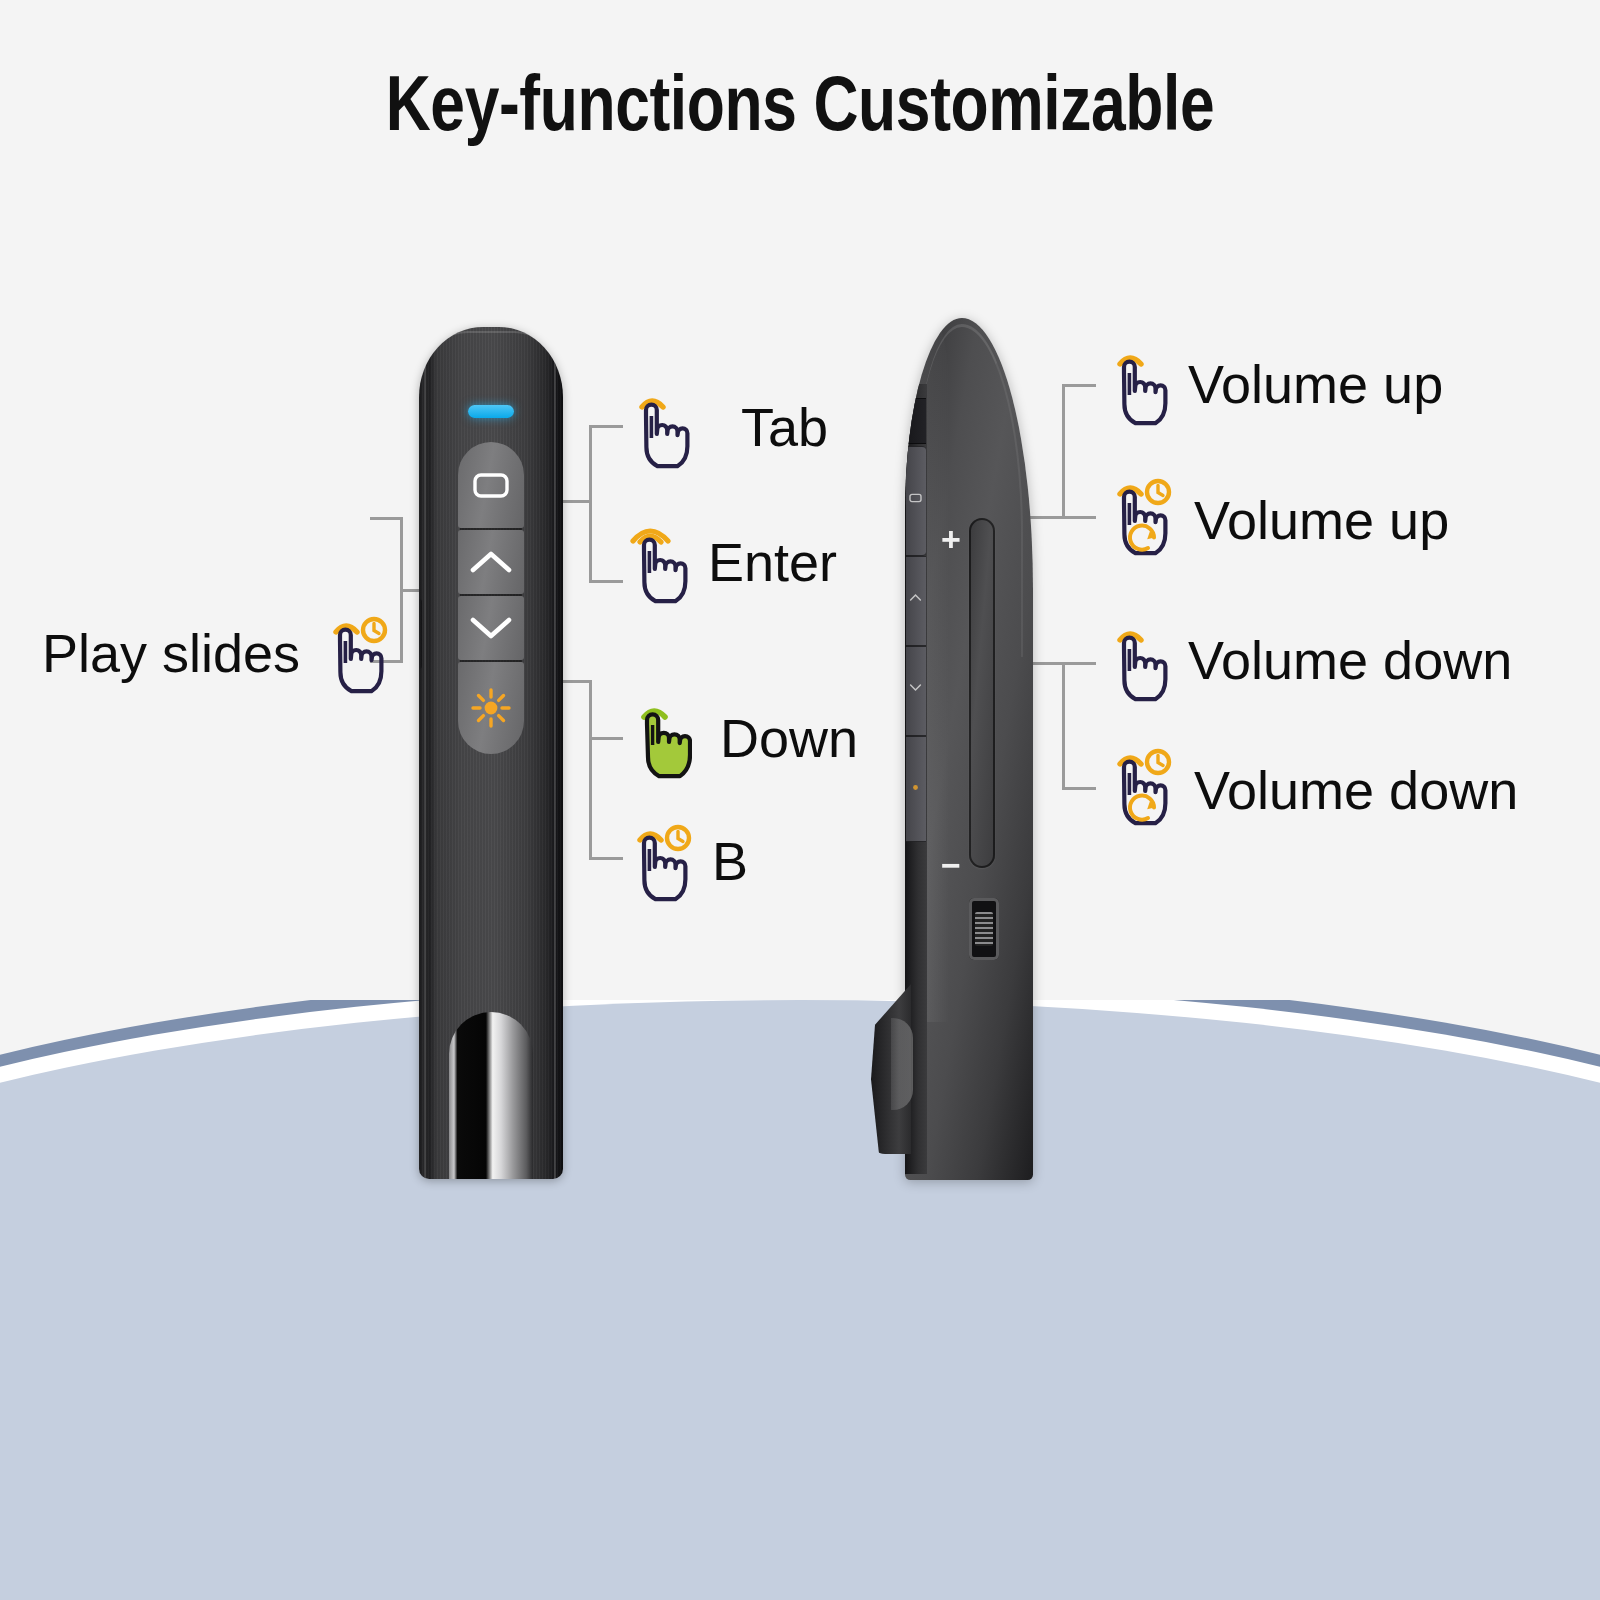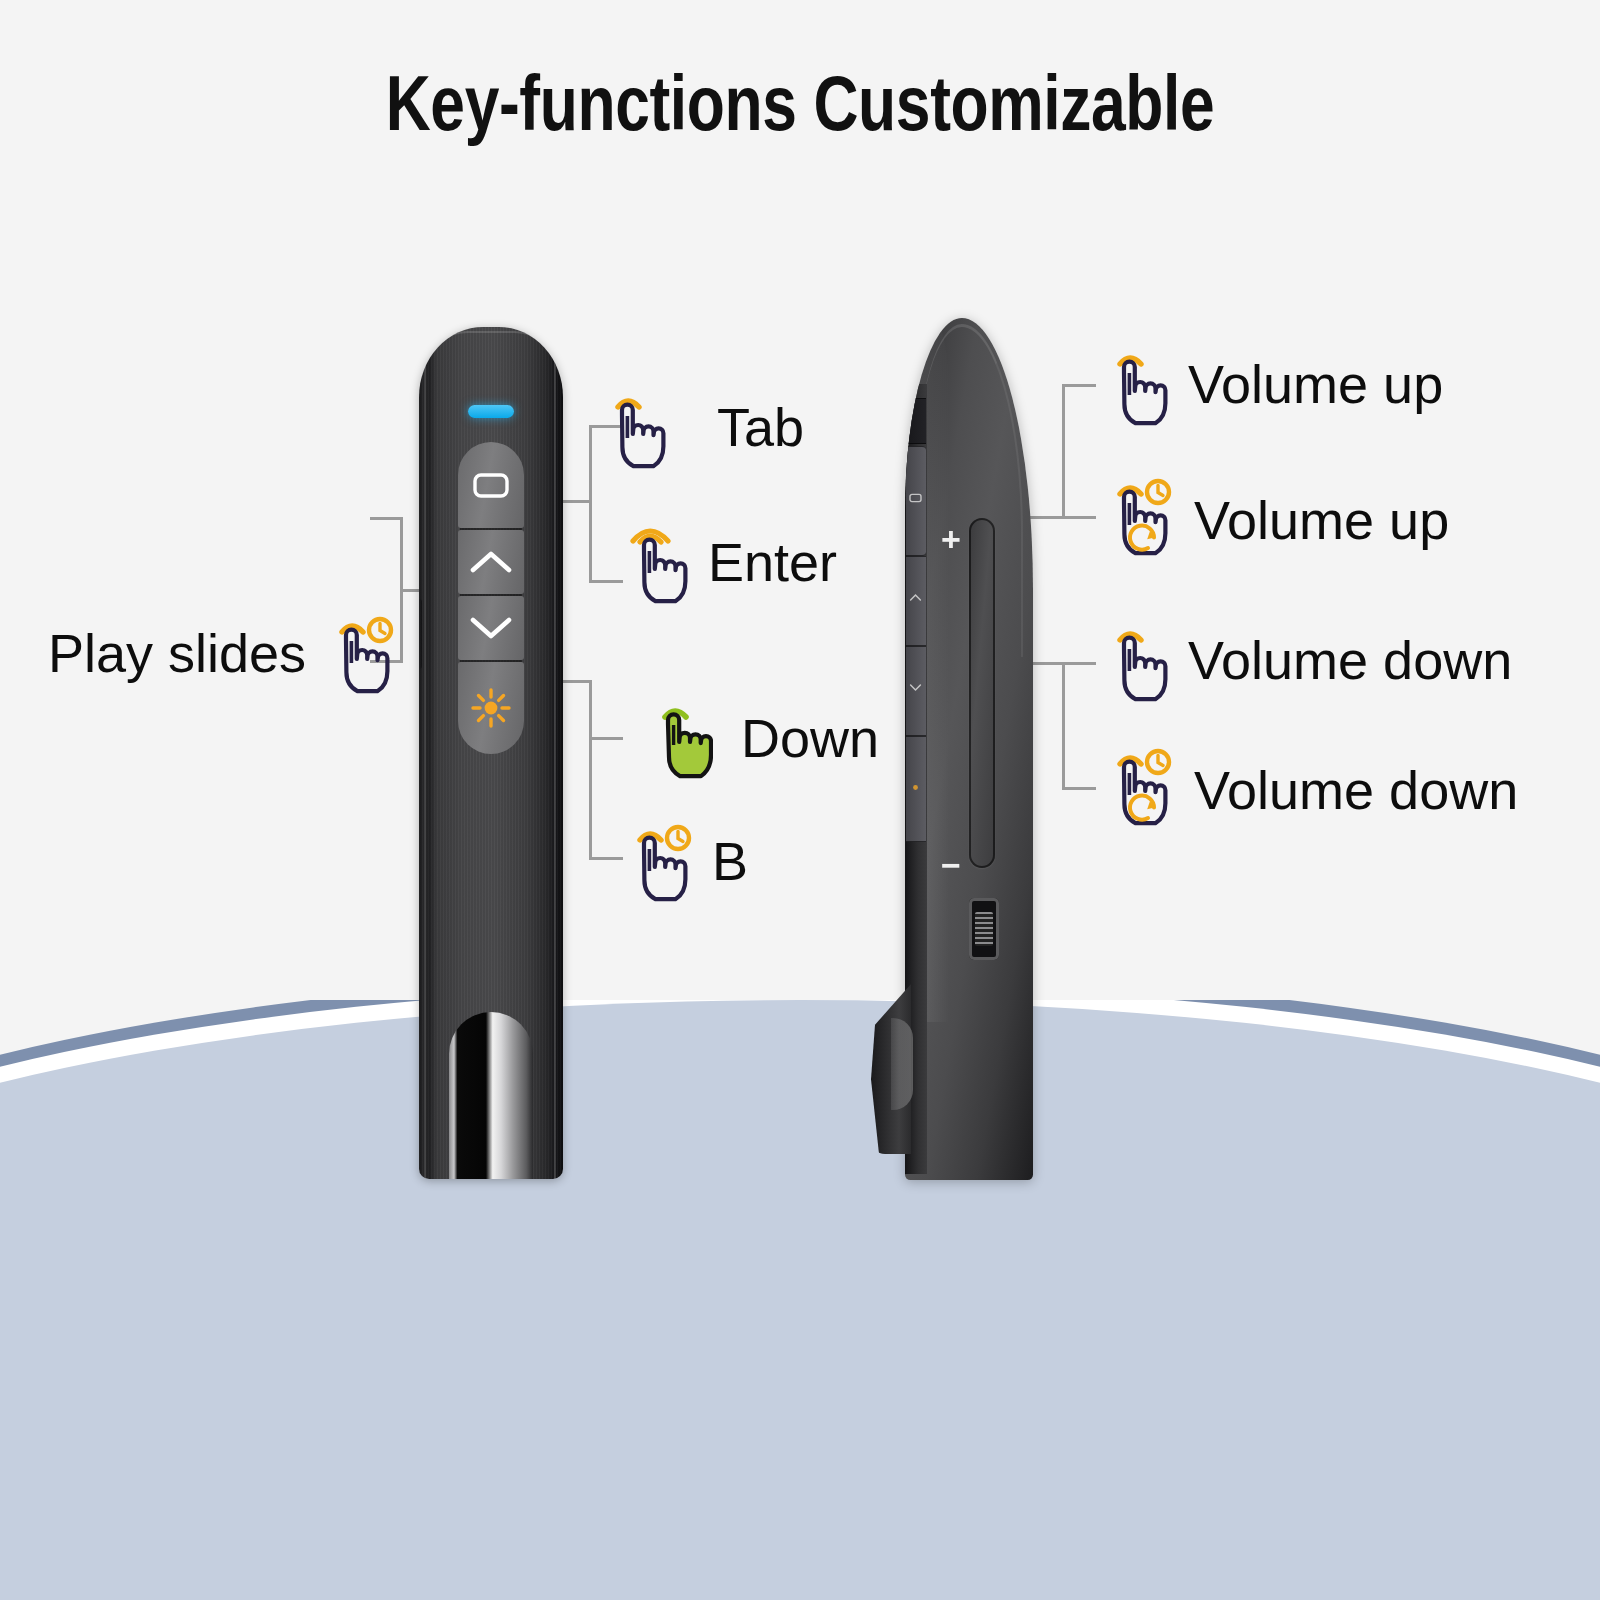--- a/index.html
+++ b/index.html
@@ -347,36 +347,36 @@
 
       <div class="usb">
         <i></i>
       </div>
     </div>
     <div class="clip"></div>
     <div class="clip-hl"></div>
   </div>
 
 
-  <div class="callout" style="left:48px;top:610px;">
+  <div class="callout" style="left:42px;top:610px;">
     <span class="cap">Play slides</span>
     <svg class="gesture" width="80" height="86" viewBox="0 0 80 86">
       <path d="M22 22 q10 -12 21 0" fill="none" stroke="#f0a818" stroke-width="5.4" stroke-linecap="round"></path>
       <circle cx="60" cy="20" r="11" fill="none" stroke="#f0a818" stroke-width="4.4"></circle>
       <path d="M60 13.5 v7 l5 3" fill="none" stroke="#f0a818" stroke-width="3.4" stroke-linecap="round"></path>
       <path d="M26 30 v-5 a5.4 5.4 0 0 1 10.8 0 v24
                l0.4 -4 a5 5 0 0 1 10 0 v4
                l0.3 -2.6 a5 5 0 0 1 10 0 v3.8
                l0.3 -2 a4.8 4.8 0 0 1 9.6 0 v13
                q0 14 -10 20 h-20 q-11 -6 -11 -19 z" fill="none" stroke="#262046" stroke-width="4.2" stroke-linejoin="round"></path>
       <path d="M31.4 31 v22" fill="none" stroke="#262046" stroke-width="3.6"></path>
     </svg>
   </div>
 
-  <div class="callout" style="left:596px;top:385px;gap:45px;">
+  <div class="callout" style="left:620px;top:385px;gap:45px;">
     <svg class="gesture" width="76" height="84" viewBox="0 0 76 84">
       <path d="M22 22 q10 -12 21 0" fill="none" stroke="#f0a818" stroke-width="5.4" stroke-linecap="round"></path>
       <path d="M26 30 v-5 a5.4 5.4 0 0 1 10.8 0 v24
                l0.4 -4 a5 5 0 0 1 10 0 v4
                l0.3 -2.6 a5 5 0 0 1 10 0 v3.8
                l0.3 -2 a4.8 4.8 0 0 1 9.6 0 v13
                q0 14 -10 20 h-20 q-11 -6 -11 -19 z" fill="none" stroke="#262046" stroke-width="4.2" stroke-linejoin="round"></path>
       <path d="M31.4 31 v22" fill="none" stroke="#262046" stroke-width="3.6"></path>
     </svg>
     <span class="cap">Tab</span>
@@ -389,21 +389,21 @@
       <path d="M26 30 v-5 a5.4 5.4 0 0 1 10.8 0 v24
                l0.4 -4 a5 5 0 0 1 10 0 v4
                l0.3 -2.6 a5 5 0 0 1 10 0 v3.8
                l0.3 -2 a4.8 4.8 0 0 1 9.6 0 v13
                q0 14 -10 20 h-20 q-11 -6 -11 -19 z" fill="none" stroke="#262046" stroke-width="4.2" stroke-linejoin="round"></path>
       <path d="M31.4 31 v22" fill="none" stroke="#262046" stroke-width="3.6"></path>
     </svg>
     <span class="cap">Enter</span>
   </div>
 
-  <div class="callout" style="left:639px;top:697px;gap:28px;">
+  <div class="callout" style="left:618px;top:697px;gap:28px;">
     <svg class="gesture" width="74" height="82" viewBox="0 0 74 82">
       <path d="M26 20 q10 -12 21 0" fill="none" stroke="#8fbf1f" stroke-width="5.6" stroke-linecap="round"></path>
       <path d="M29 27 v-4 a5.6 5.6 0 0 1 11.2 0 v22
                l0.4 -4 a5.2 5.2 0 0 1 10.4 0 v4
                l0.3 -2.5 a5.2 5.2 0 0 1 10.4 0 v3.6
                l0.3 -2 a5 5 0 0 1 10 0 v14
                q0 14 -10 21 h-21 q-11 -6 -11 -19 z" fill="#a3c93a" stroke="#131313" stroke-width="4.2" stroke-linejoin="round"></path>
       <path d="M34.6 28 v20" fill="none" stroke="#131313" stroke-width="3.4"></path>
     </svg>
     <span class="cap">Down</span>

